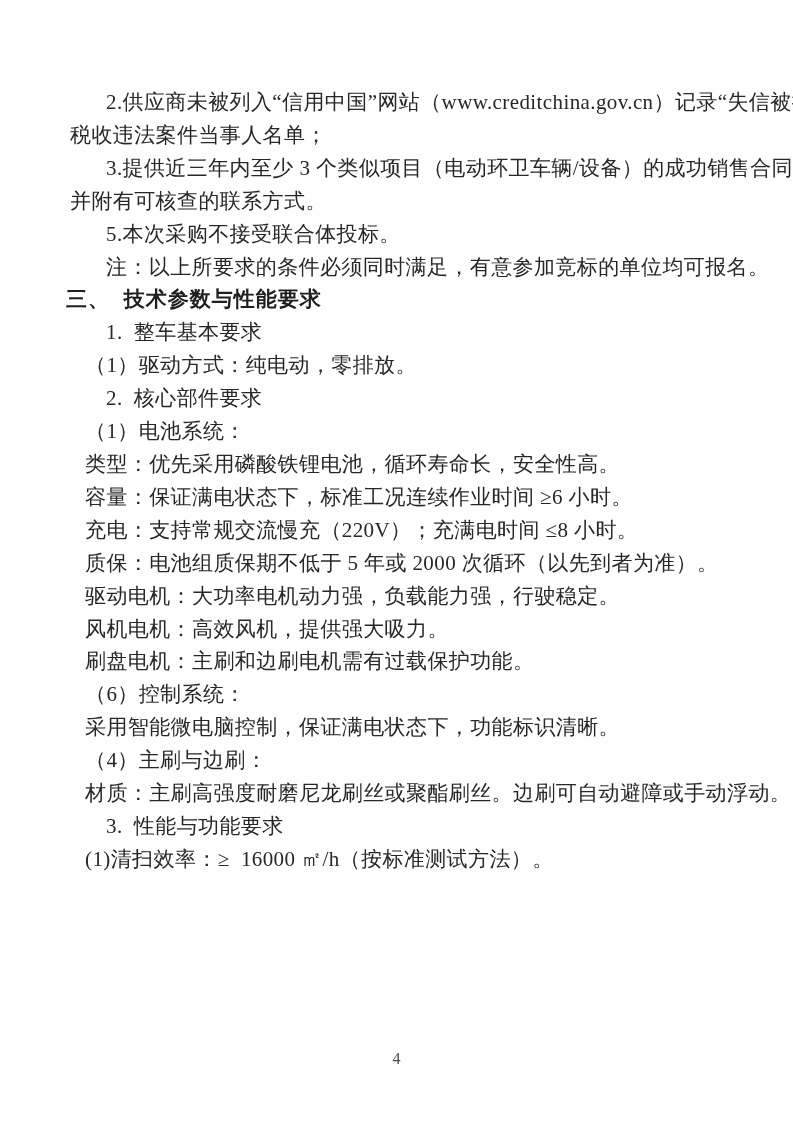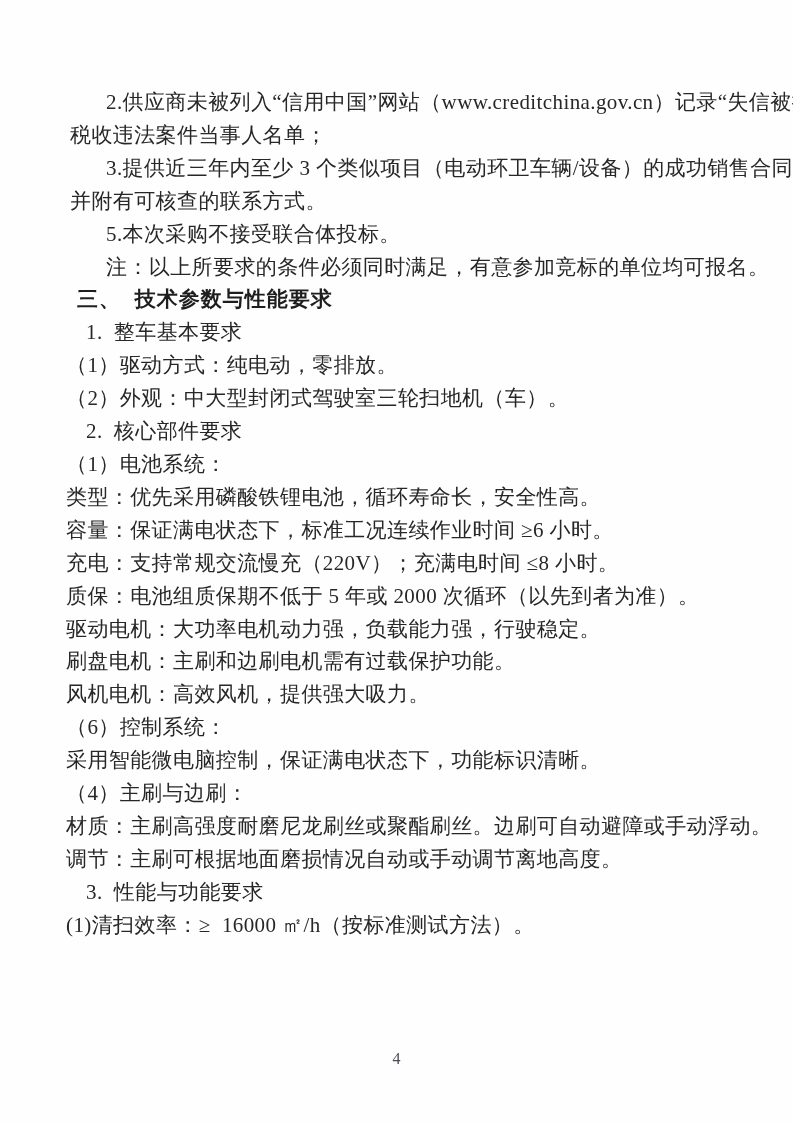--- a/index.html
+++ b/index.html
@@ -20,28 +20,28 @@
   }
   .line {
     font-size: 21px;
     line-height: 32.9px;
     white-space: pre;
     letter-spacing: 0.4px;
   }
   
   .ind0 { margin-left: 4px; }
   
-  .ind1 { }
+  .ind1 { margin-left: 19px; }
   
-  .sub  { margin-left: 20px; }
+  .sub  { margin-left: 40px; }
   
   .ind2 { margin-left: 40px; }
   
   .head {
-    margin-left: 11px;
+    margin-left: 0;
     font-family: "Liberation Sans", "DejaVu Sans", sans-serif;
     font-weight: 700;
     color: #1e1e1e;
     letter-spacing: 1px;
   }
   .pagenum {
     position: absolute;
     top: 1048px;
     left: 0;
     width: 100%;
@@ -58,32 +58,30 @@
   <div class="content">
     <div class="line ind2">2.供应商未被列入“信用中国”网站（www.creditchina.gov.cn）记录“失信被执行人或重大</div>
     <div class="line ind0">税收违法案件当事人名单；</div>
     <div class="line ind2">3.提供近三年内至少 3 个类似项目（电动环卫车辆/设备）的成功销售合同或用户证明，</div>
     <div class="line ind0">并附有可核查的联系方式。</div>
     <div class="line ind2">5.本次采购不接受联合体投标。</div>
     <div class="line ind2">注：以上所要求的条件必须同时满足，有意参加竞标的单位均可报名。</div>
     <div class="line head">三、  技术参数与性能要求</div>
     <div class="line sub">1.  整车基本要求</div>
     <div class="line ind1">（1）驱动方式：纯电动，零排放。</div>
-    <div class="line ind1">（2）外观：中大型封闭式驾驶室三轮扫地机（车）。</div>
     <div class="line sub">2.  核心部件要求</div>
     <div class="line ind1">（1）电池系统：</div>
     <div class="line ind1">类型：优先采用磷酸铁锂电池，循环寿命长，安全性高。</div>
     <div class="line ind1">容量：保证满电状态下，标准工况连续作业时间 ≥6 小时。</div>
     <div class="line ind1">充电：支持常规交流慢充（220V）；充满电时间 ≤8 小时。</div>
     <div class="line ind1">质保：电池组质保期不低于 5 年或 2000 次循环（以先到者为准）。</div>
     <div class="line ind1">驱动电机：大功率电机动力强，负载能力强，行驶稳定。</div>
+    <div class="line ind1">风机电机：高效风机，提供强大吸力。</div>
     <div class="line ind1">刷盘电机：主刷和边刷电机需有过载保护功能。</div>
-    <div class="line ind1">风机电机：高效风机，提供强大吸力。</div>
     <div class="line ind1">（6）控制系统：</div>
     <div class="line ind1">采用智能微电脑控制，保证满电状态下，功能标识清晰。</div>
     <div class="line ind1">（4）主刷与边刷：</div>
     <div class="line ind1">材质：主刷高强度耐磨尼龙刷丝或聚酯刷丝。边刷可自动避障或手动浮动。</div>
-    <div class="line ind1">调节：主刷可根据地面磨损情况自动或手动调节离地高度。</div>
     <div class="line sub">3.  性能与功能要求</div>
     <div class="line ind1">(1)清扫效率：≥  16000 ㎡/h（按标准测试方法）。</div>
   </div>
   <div class="pagenum">4</div>
 </div>
 
 </body></html>

